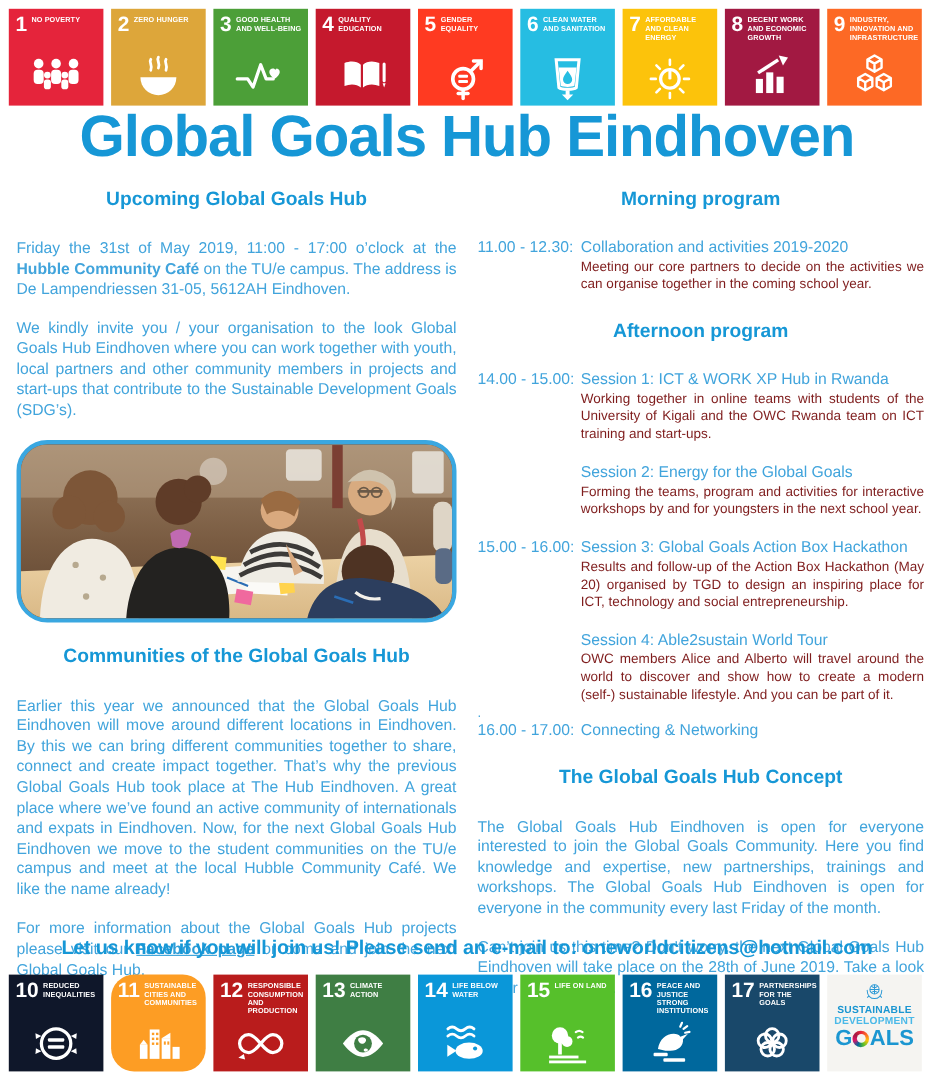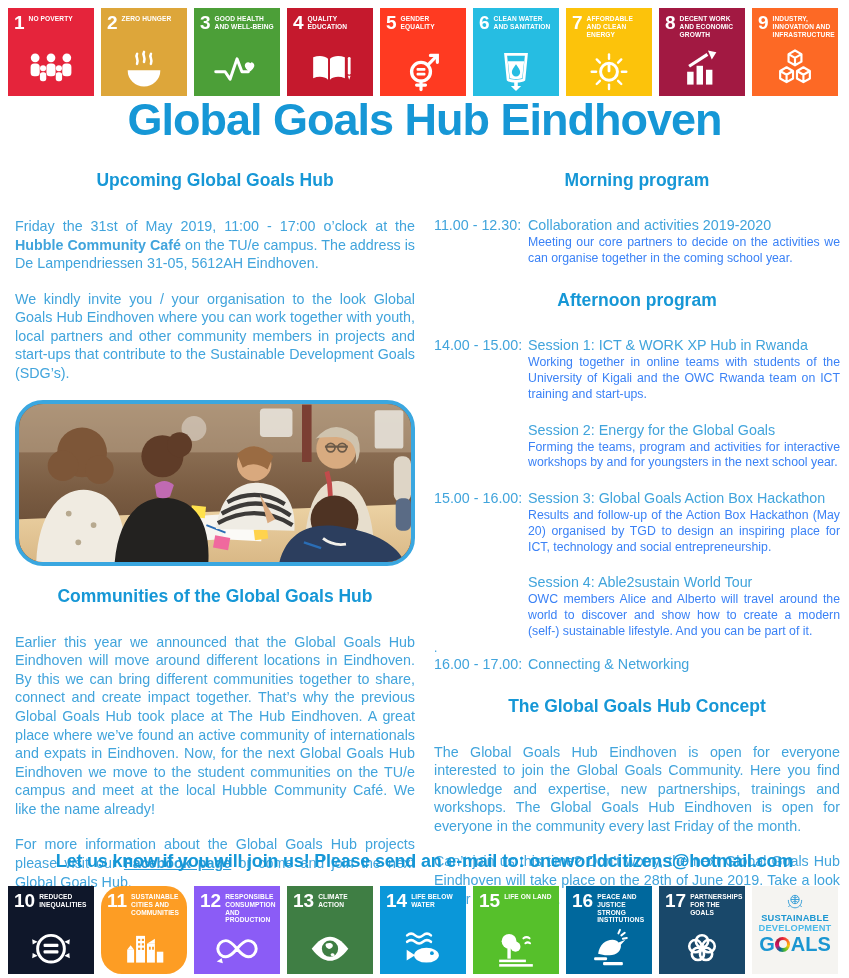--- a/index.html
+++ b/index.html
@@ -20,38 +20,38 @@
   .logo-tile{background:#f5f4f1;color:#1b96d1;text-align:center;padding-top:6px;box-sizing:border-box;}
   .logo-tile svg.emblem{width:20px;height:20px;display:block;margin:0 auto 1px;}
   .logo-l1{font-size:9.3px;font-weight:bold;letter-spacing:.2px;color:#1b96d1;}
   .logo-l2{font-size:9.3px;font-weight:bold;letter-spacing:.2px;color:#4ab9e8;}
   .logo-l3{font-size:20px;font-weight:bold;color:#1b96d1;line-height:1.1;display:flex;align-items:center;justify-content:center;}
   .o-ring{display:inline-block;width:15px;height:15px;border-radius:50%;margin:0 .5px;position:relative;
           background:conic-gradient(#e5243b,#fd6925,#fcc30b,#56c02b,#00689d,#dd1367,#a21942,#e5243b);}
   .o-ring .o-in{position:absolute;inset:3.5px;background:#f5f4f1;border-radius:50%;}
   
   h1.title{position:absolute;top:94px;left:0;right:0;margin:0;text-align:center;
-           font-size:45px;font-weight:bold;color:#1697d6;letter-spacing:-1px;}
+           font-size:53px;font-weight:bold;color:#1697d6;letter-spacing:-1px;}
   
   .col{position:absolute;top:170px;}
   .col-left{left:15px;width:400px;}
   .col-right{left:434px;width:406px;}
   h2.sec{font-size:17.5px;font-weight:bold;color:#1697d6;text-align:center;margin:0 0 26px;}
   p.body{font-size:14.3px;color:#41a4dc;text-align:justify;line-height:1.3;margin:0 0 17px;}
   p.body b{font-weight:bold;}
   a.blue-link{color:#2e9ed9;font-weight:bold;text-decoration:underline;cursor:pointer;}
   
   .photo{width:392px;height:158px;border:4px solid #3aa7e0;border-radius:28px;overflow:hidden;
          margin:2px 0 20px;background:#6b4f3a;}
   .photo svg{width:100%;height:100%;display:block;}
   
   .srow{display:flex;margin-bottom:19px;}
   .stime{width:94px;flex:none;font-size:14.3px;color:#41a4dc;}
   .stitle{font-size:14.3px;color:#41a4dc;margin-bottom:2px;}
-  .sdetail{font-size:12.3px;color:#3b82f6;text-align:justify;line-height:1.28;}
+  .sdetail{font-size:12.3px;color:#7f1d1d;text-align:justify;line-height:1.28;}
   .scontent{flex:1;}
   h2.sec.mid{margin:24px 0 26px;}
   .stray{font-size:12px;color:#41a4dc;line-height:1;margin:-6px 0 2px;}
   .closing .stitle{margin-bottom:0;}
   
   .cta{position:absolute;top:851px;left:0;right:0;text-align:center;font-size:18px;font-weight:bold;
        color:#1697d6;white-space:nowrap;letter-spacing:-.2px;}
   .cta a{color:#1697d6;text-decoration:none;}
 </style>
 </head>
@@ -387,21 +387,21 @@
               <rect x="18" y="20.5" width="2.2" height="2.2"></rect>
               <rect x="21.8" y="20.5" width="2.2" height="2.2"></rect>
               <rect x="18" y="25" width="2.2" height="2.2"></rect>
               <rect x="21.8" y="25" width="2.2" height="2.2"></rect>
               <rect x="29" y="24" width="1.8" height="3"></rect>
               <rect x="32.2" y="24" width="1.8" height="3"></rect>
             </g>
           </svg>
         </div>
       </div>
-      <div class="sdg-tile" style="background: #8b5cf6;">
+      <div class="sdg-tile" style="background: #b91c1c;">
         <div class="tile-head">
           <span class="tile-num">12</span>
           <span class="tile-label">Responsible Consumption and Production</span>
         </div>
         <div class="tile-glyph">
           <svg viewBox="0 0 48 48" fill="#ffffff">
             <path d="M24 26c-4.6-5.6-7.6-8.2-11.2-8.2a8.2 8.2 0 1 0 0 16.4C16.4 34.2 19.4 31.6 24 26c4.6 5.6 7.6 8.2 11.2 8.2a8.2 8.2 0 1 0 0-16.4C31.6 17.8 28.6 20.4 24 26z" fill="none" stroke="#fff" stroke-width="3"></path>
             <path d="M8.5 35.5l-5 3.5 6.2 1.6z"></path>
           </svg>
         </div>

